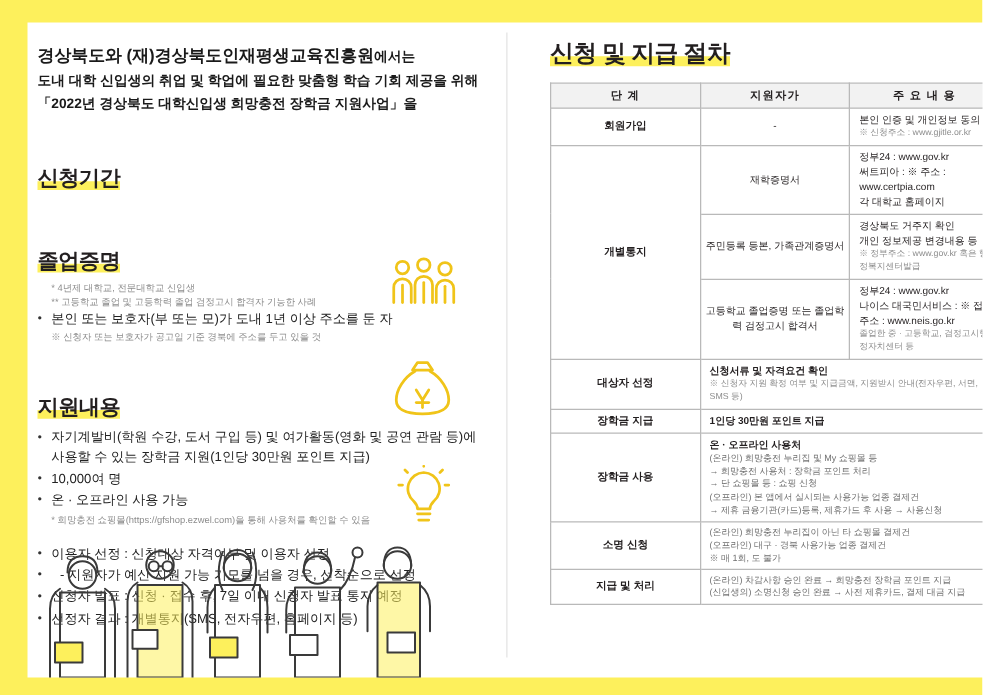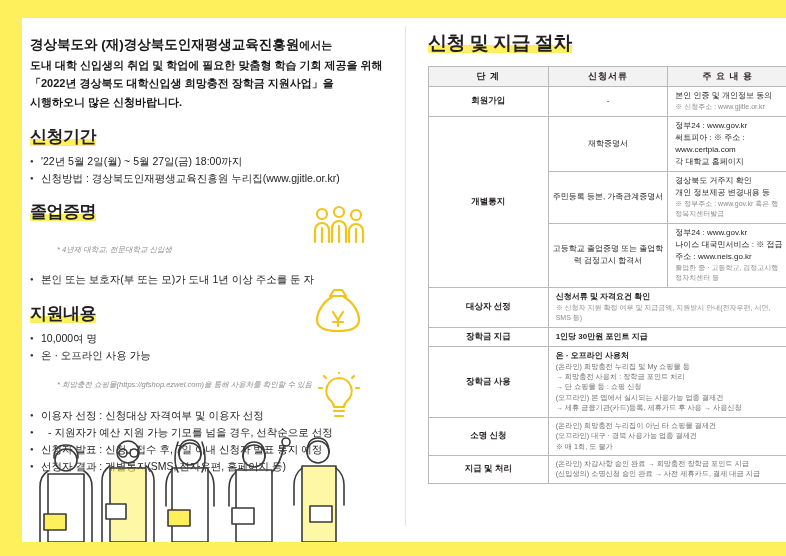--- a/index.html
+++ b/index.html
@@ -36,45 +36,45 @@
     position: absolute; left: 30px; top: 34px; width: 360px;
   }
   .lead { font-size: 12.5px; line-height: 1.65; font-weight: bold; color: #1a1a1a; }
   .lead .big { font-size: 13.5px; }
   .lead .thin { font-weight: bold; font-size: 11px; }
 
   .sect { margin-top: 14px; position: relative; }
   .sect-title {
     font-size: 17px; font-weight: bold; color: #231f20;
     letter-spacing: -0.5px; margin-bottom: 5px;
-    display: inline-block; position: relative;
+    display: inline-block; position: relative; margin-top: 24px;
   }
   .sect-title::after {
     content: ""; position: absolute; left: 0; right: 0; bottom: 2px; height: 7px;
     background: #fdf05c; z-index: -1;
   }
   .sect-title span { position: relative; z-index: 2; }
 
   ul.bl { list-style: none; margin: 0; padding: 0; }
   ul.bl > li {
     font-size: 10.5px; line-height: 1.55; color: #222; position: relative;
     padding-left: 11px; margin-bottom: 1px;
   }
   ul.bl > li::before {
     content: "●"; position: absolute; left: 0; top: 0; font-size: 6px; line-height: 17px; color: #333;
   }
   .note {
-    font-size: 7.5px; color: #8c8c8c; line-height: 1.5; padding-left: 11px; margin: 16px; font-style: italic;
+    font-size: 7.5px; color: #8c8c8c; line-height: 1.5; padding-left: 11px; margin: 0;
   }
 
   
   .doodle { position: absolute; }
 
   
-  .right { position: absolute; left: 428px; top: 30px; width: 335px; }
+  .right { position: absolute; left: 440px; top: 30px; width: 335px; }
   .r-title {
     font-size: 19px; font-weight: bold; color: #231f20; letter-spacing: -0.5px;
     display: inline-block; position: relative; margin-bottom: 10px;
   }
   .r-title::after {
     content: ""; position: absolute; left: 0; right: 0; bottom: 3px; height: 8px;
     background: #fdf05c; z-index: -1;
   }
   .r-title span { position: relative; z-index: 2; }
 
@@ -108,42 +108,40 @@
 <div class="divider-v"></div>
 
 <div class="left">
 
   <div class="lead">
     <div>
       <span class="big">경상북도와 (재)경상북도인재평생교육진흥원</span><span class="thin">에서는</span>
     </div>
     <div class="thin">도내 대학 신입생의 취업 및 학업에 필요한 맞춤형 학습 기회 제공을 위해</div>
     <div class="thin">「2022년 경상북도 대학신입생 희망충전 장학금 지원사업」을</div>
-    <div class="thin">시행하오니 많은 신청바랍니다.</div>
   </div>
 
   <div class="sect">
     <div class="sect-title"><span>신청기간</span></div>
-    <ul class="bl">
-      <li>'22년 5월 2일(월) ~ 5월 27일(금) 18:00까지</li>
-      <li>신청방법 : 경상북도인재평생교육진흥원 누리집(www.gjitle.or.kr)</li>
-    </ul>
   </div>
 
   <div class="sect">
     <div class="sect-title"><span>졸업증명</span></div>
     <p class="note">* 4년제 대학교, 전문대학교 신입생</p>
+    <p class="note">** 고등학교 졸업 및 고등학력 졸업 검정고시 합격자 기능한 사례</p>
     <ul class="bl">
       <li>본인 또는 보호자(부 또는 모)가 도내 1년 이상 주소를 둔 자</li>
     </ul>
+    <p class="note">※ 신청자 또는 보호자가 공고일 기준 경북에 주소를 두고 있을 것</p>
   </div>
 
   <div class="sect">
     <div class="sect-title"><span>지원내용</span></div>
     <ul class="bl">
+      <li>자기계발비(학원 수강, 도서 구입 등) 및 여가활동(영화 및 공연 관람 등)에 사용할 수 있는 장학금 지원(1인당 30만원 포인트 지급)</li>
       <li>10,000여 명</li>
       <li>온 · 오프라인 사용 가능</li>
     </ul>
     <p class="note">* 희망충전 쇼핑몰(https://gfshop.ezwel.com)을 통해 사용처를 확인할 수 있음</p>
   </div>
 
   <div class="sect">
     <ul class="bl">
       <li>이용자 선정 : 신청대상 자격여부 및 이용자 선정</li>
       <li style="list-style:none;padding-left:18px;">  - 지원자가 예산 지원 가능 기모를 넘을 경우, 선착순으로 선정</li>
@@ -225,21 +223,21 @@
   </g>
 </svg>
 
 <div class="right">
   <div class="r-title"><span>신청 및 지급 절차</span></div>
 
   <table class="proc">
     <thead>
       <tr>
         <th>단 계</th>
-        <th>신청서류</th>
+        <th>지원자가</th>
         <th>주 요 내 용</th>
       </tr>
     </thead>
     <tbody>
 
       <tr>
         <td class="c1">회원가입</td>
         <td class="c2">-</td>
         <td class="c3">
           <div>본인 인증 및 개인정보 동의</div>

